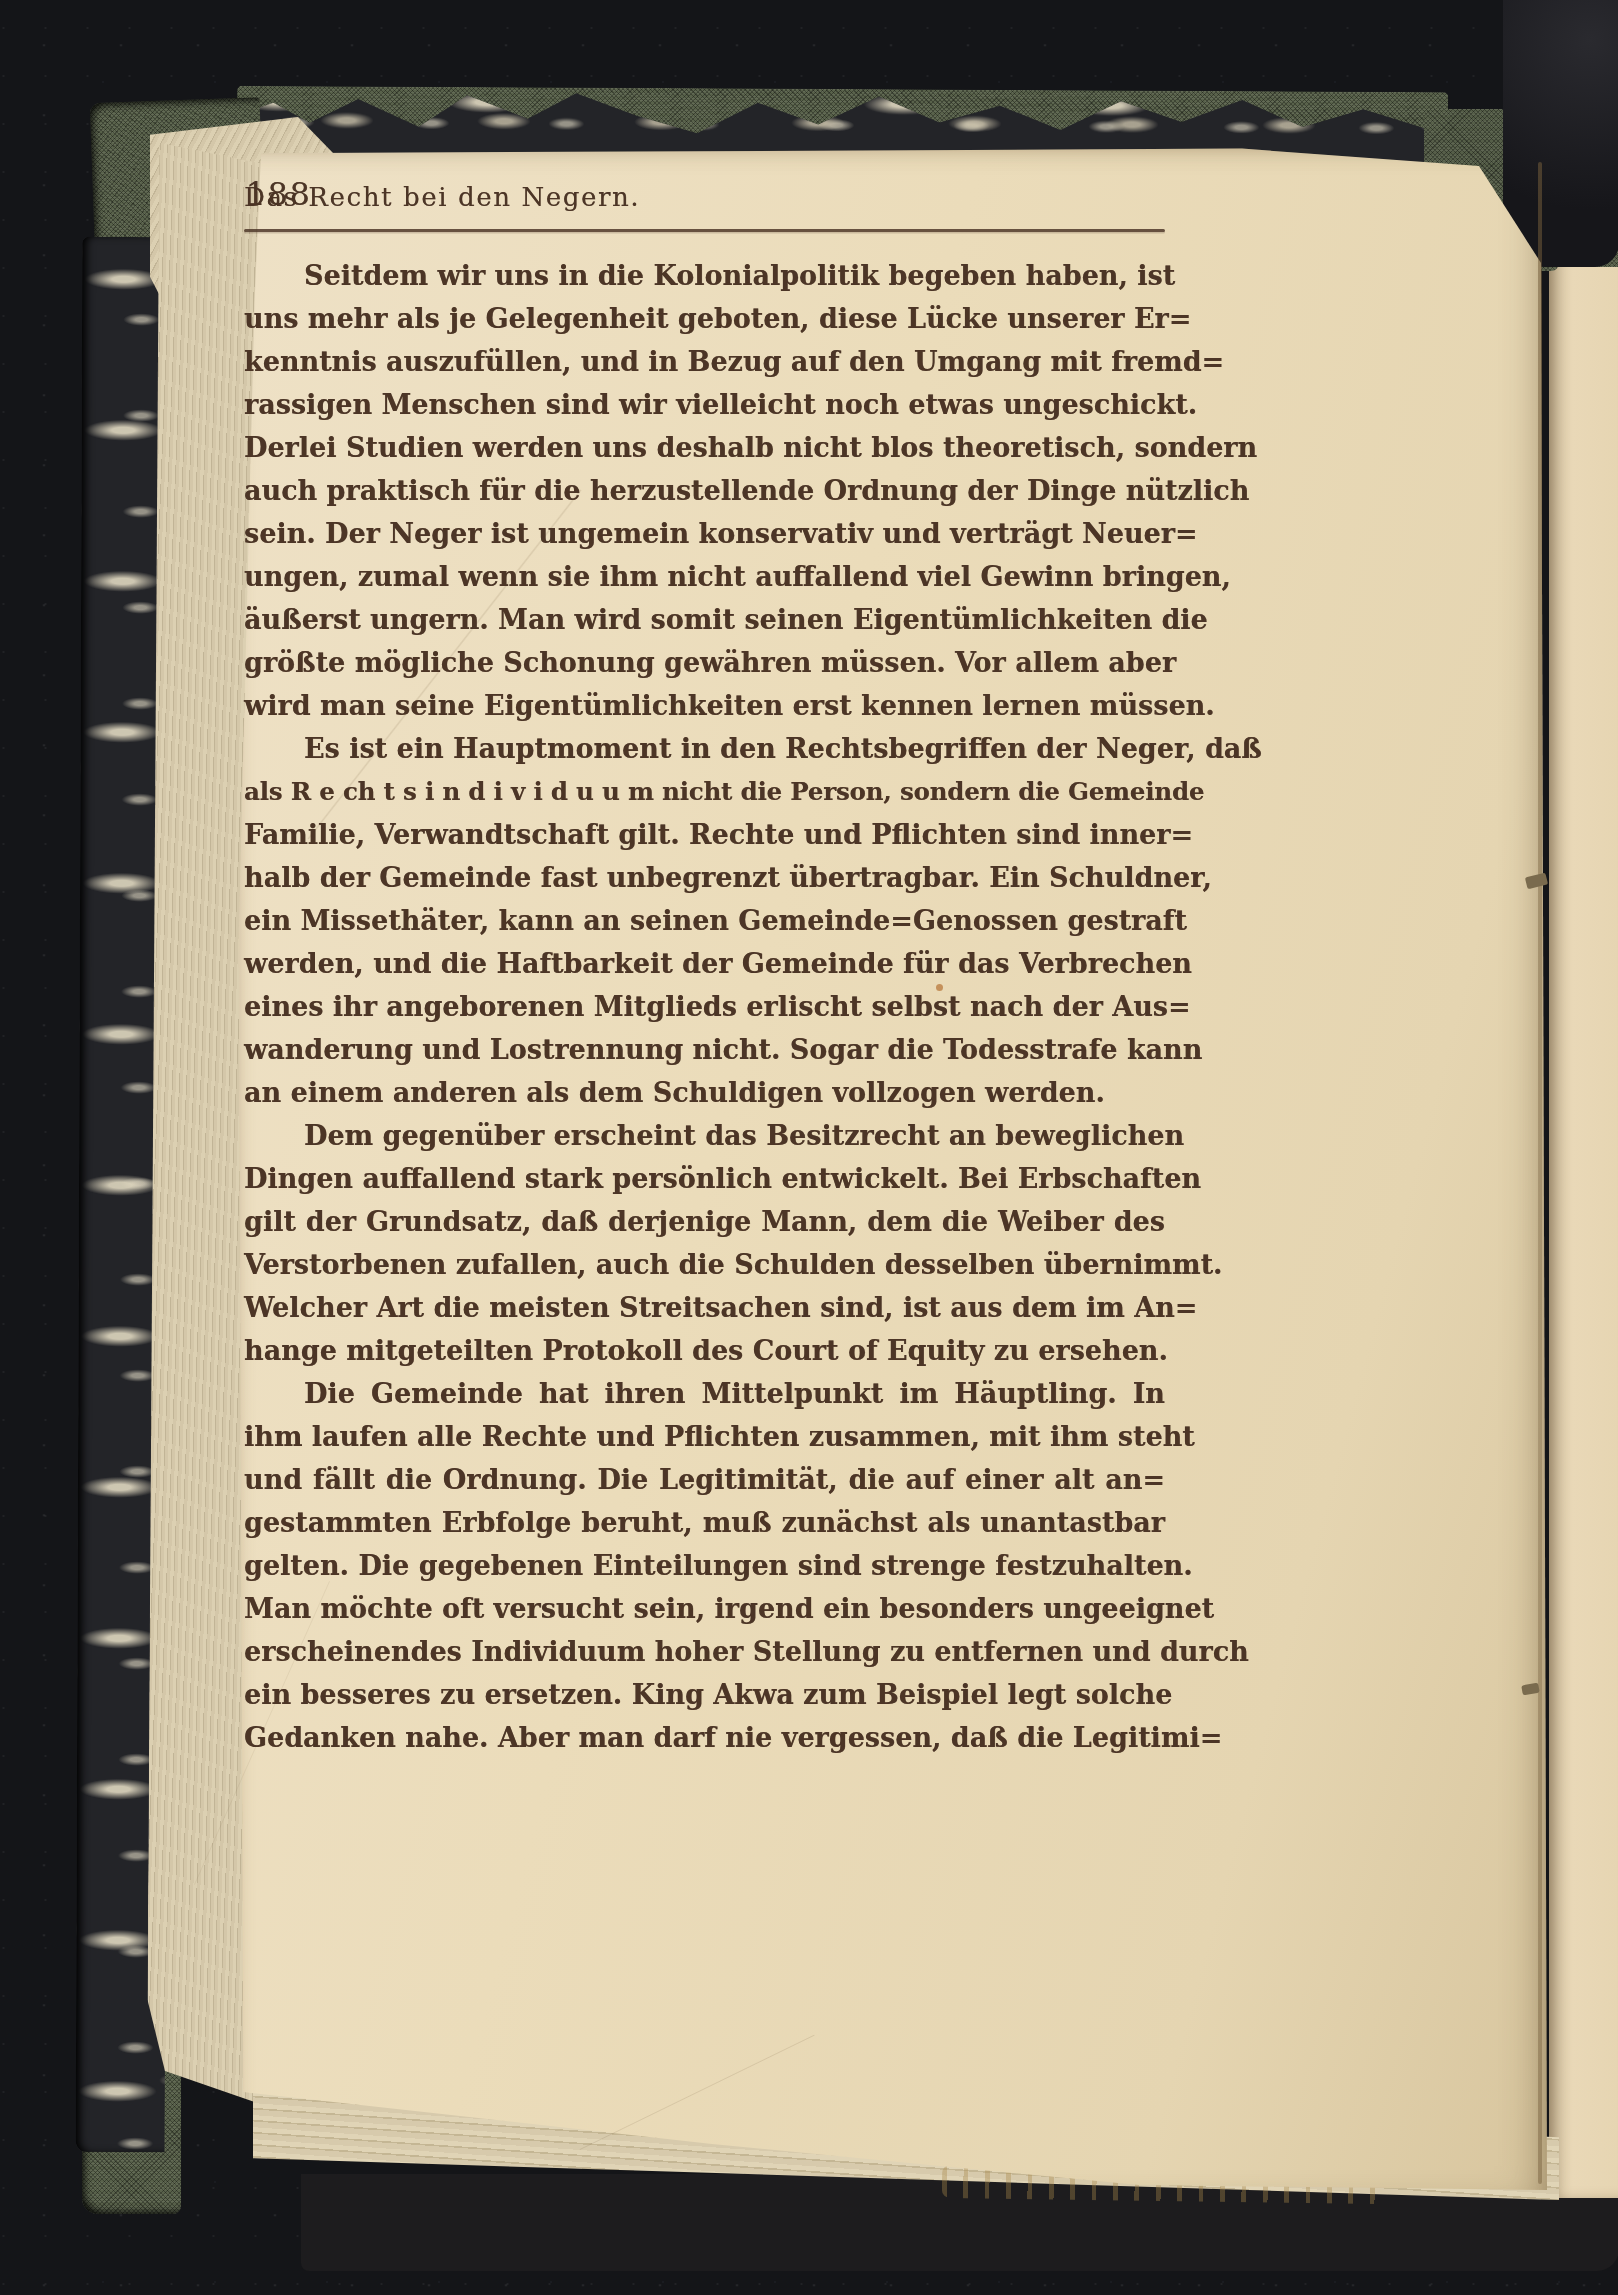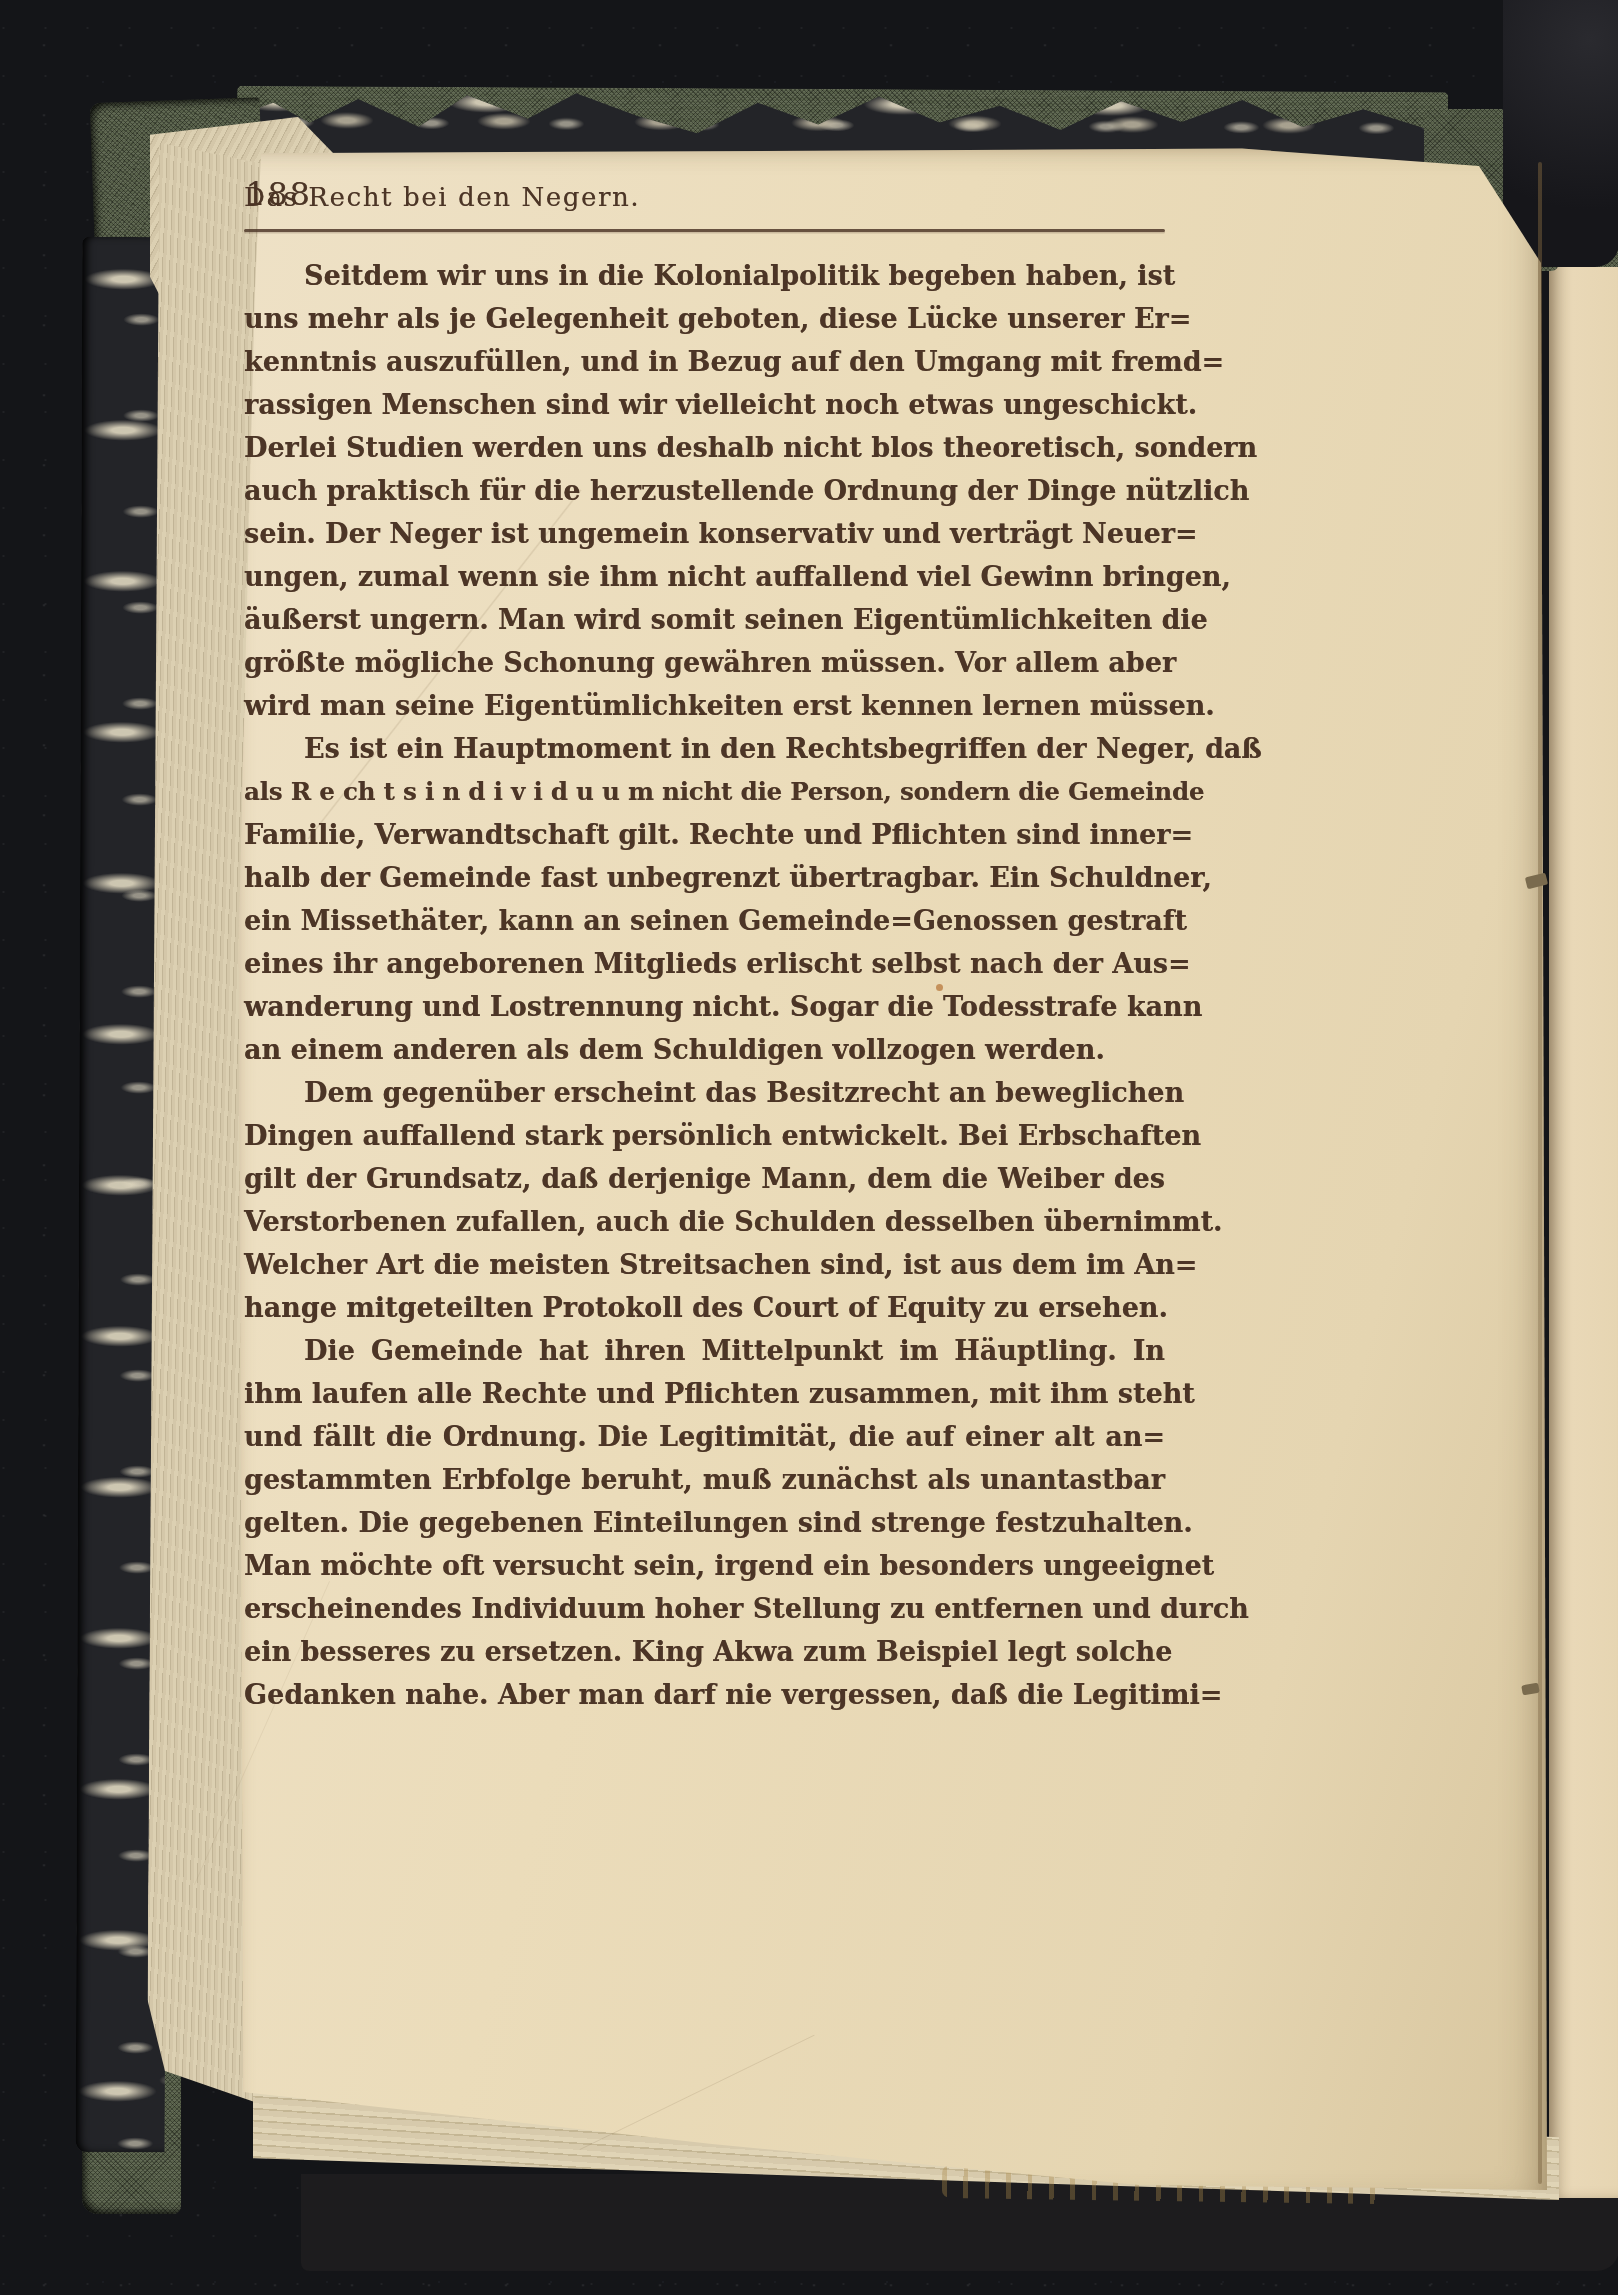--- a/index.html
+++ b/index.html
@@ -168,20 +168,21 @@
         <div class="tline">äußerst ungern. Man wird somit seinen Eigentümlichkeiten die</div>
         <div class="tline">größte mögliche Schonung gewähren müssen. Vor allem aber</div>
         <div class="tline last">wird man seine Eigentümlichkeiten erst kennen lernen müssen.</div>
       </div>
       <div>
         <div class="tline ind">Es ist ein Hauptmoment in den Rechtsbegriffen der Neger, daß</div>
         <div class="tline tight">als R e ch t s i n d i v i d u u m nicht die Person, sondern die Gemeinde</div>
         <div class="tline">Familie, Verwandtschaft gilt. Rechte und Pflichten sind inner=</div>
         <div class="tline">halb der Gemeinde fast unbegrenzt übertragbar. Ein Schuldner,</div>
         <div class="tline">ein Missethäter, kann an seinen Gemeinde=Genossen gestraft</div>
+        <div class="tline">werden, und die Haftbarkeit der Gemeinde für das Verbrechen</div>
         <div class="tline">eines ihr angeborenen Mitglieds erlischt selbst nach der Aus=</div>
         <div class="tline">wanderung und Lostrennung nicht. Sogar die Todesstrafe kann</div>
         <div class="tline last">an einem anderen als dem Schuldigen vollzogen werden.</div>
       </div>
       <div>
         <div class="tline ind">Dem gegenüber erscheint das Besitzrecht an beweglichen</div>
         <div class="tline">Dingen auffallend stark persönlich entwickelt. Bei Erbschaften</div>
         <div class="tline">gilt der Grundsatz, daß derjenige Mann, dem die Weiber des</div>
         <div class="tline">Verstorbenen zufallen, auch die Schulden desselben übernimmt.</div>
         <div class="tline">Welcher Art die meisten Streitsachen sind, ist aus dem im An=</div>

